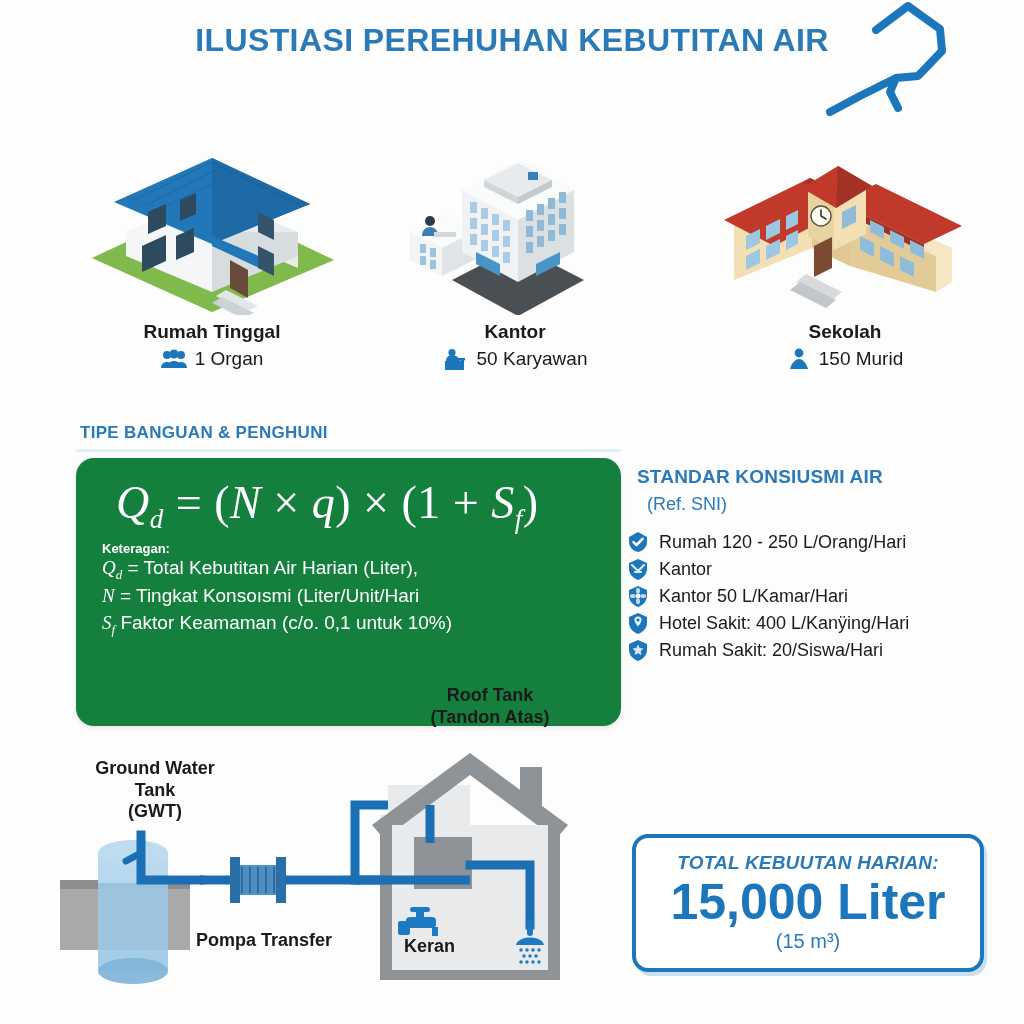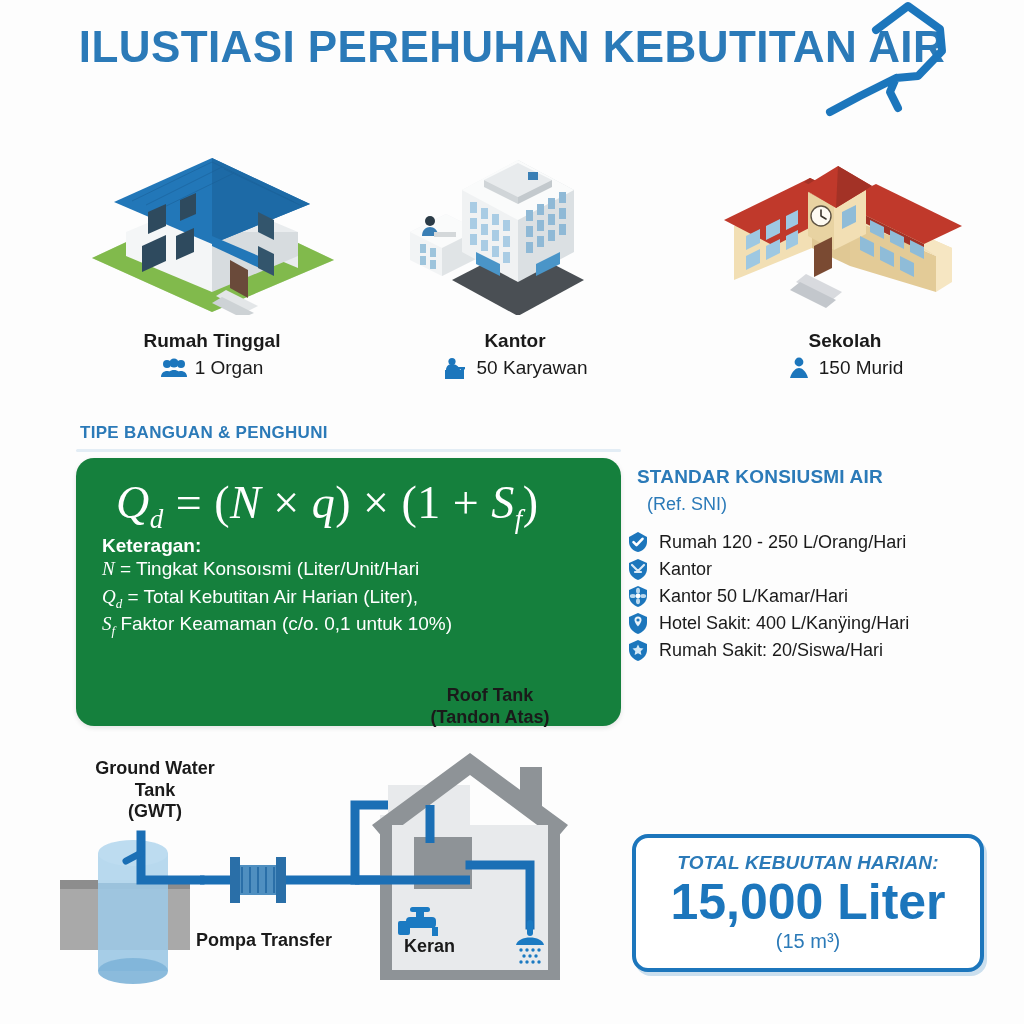--- a/index.html
+++ b/index.html
@@ -8,32 +8,32 @@
     background: #fdfdfd;
     font-family: "Liberation Sans", sans-serif;
     overflow: hidden;
   }
   #page { position: relative; width: 1024px; height: 1024px; background: #fdfdfd; }
 
   
   .title {
     position: absolute; left: 0; top: 22px; width: 1024px;
     text-align: center;
-    font-size: 44px; font-weight: bold; letter-spacing: .4px;
+    font-size: 32px; font-weight: bold; letter-spacing: .4px;
     color: #2b7ab8;
     text-shadow: 0 1px 0 rgba(255,255,255,.6);
   }
 
   
   .doodle { position: absolute; left: 818px; top: -4px; }
 
   
   .card { position: absolute; text-align: center; }
   .card .art { position: relative; height: 175px; }
-  .card .cap-title { font-size: 19px; font-weight: bold; color: #1a1a1a; margin-top: 15px; }
+  .card .cap-title { font-size: 19px; font-weight: bold; color: #1a1a1a; margin-top: 6px; }
   .card .cap-sub { font-size: 19px; color: #1a1a1a; margin-top: 5px;
                    display: flex; align-items: center; justify-content: center; gap: 8px; }
   .card .cap-sub .glyph { display: inline-flex; }
 
   #card-home   { left: 62px;  top: 140px; width: 300px; }
   #card-office { left: 400px; top: 140px; width: 230px; }
   #card-school { left: 700px; top: 140px; width: 290px; }
 
   
   .sec-head {
@@ -57,21 +57,21 @@
     font-family: "Liberation Serif", serif;
     font-style: italic;
     font-size: 46px;
     letter-spacing: .5px;
     white-space: nowrap;
     margin-top: 2px;
     margin-left: 14px;
   }
   .formula .sub { font-size: 27px; vertical-align: sub; font-style: italic; }
   .formula .op  { font-style: normal; }
-  .keterangan-title { font-weight: bold; font-size: 19px; }
+  .keterangan-title { font-weight: bold; font-size: 13px; margin-top: 6px; }
   .keterangan-line { font-size: 19px; line-height: 1.28; white-space: nowrap; }
   .keterangan-line .sym { font-family: "Liberation Serif", serif; font-style: italic; }
   .keterangan-line .sym .sub { font-size: 13px; vertical-align: sub; }
 
   
   .std-head {
     position: absolute; left: 637px; top: 466px;
     font-size: 19px; font-weight: bold; color: #2b7ab8; letter-spacing: .2px;
   }
   .std-sub {
@@ -332,24 +332,24 @@
       <span class="op">(</span><span>N</span>
       <span class="op">×</span>
       <span>q</span><span class="op">)</span>
       <span class="op">×</span>
       <span class="op">(</span><span class="op">1</span>
       <span class="op">+</span>
       <span>S</span><span class="sub">f</span><span class="op">)</span>
     </div>
     <div class="keterangan-title">Keteragan:</div>
     <div class="keterangan-line">
+      <span class="sym"><span>Q</span><span class="sub">d</span></span><span> = Total Kebutitan Air Harian (Liter),</span>
+    </div>
+    <div class="keterangan-line">
       <span class="sym"><span>N</span><span class="sub"></span></span><span> = Tingkat Konsoısmi (Liter/Unit/Hari</span>
-    </div>
-    <div class="keterangan-line">
-      <span class="sym"><span>Q</span><span class="sub">d</span></span><span> = Total Kebutitan Air Harian (Liter),</span>
     </div>
     <div class="keterangan-line">
       <span class="sym"><span>S</span><span class="sub">f</span></span><span>  Faktor Keamaman (c/o. 0,1 untuk 10%)</span>
     </div>
   </div>
 
   <div class="std-head">STANDAR KONSIUSMI AIR</div>
   <div class="std-sub">(Ref. SNI)</div>
   <div class="std-list">
 

